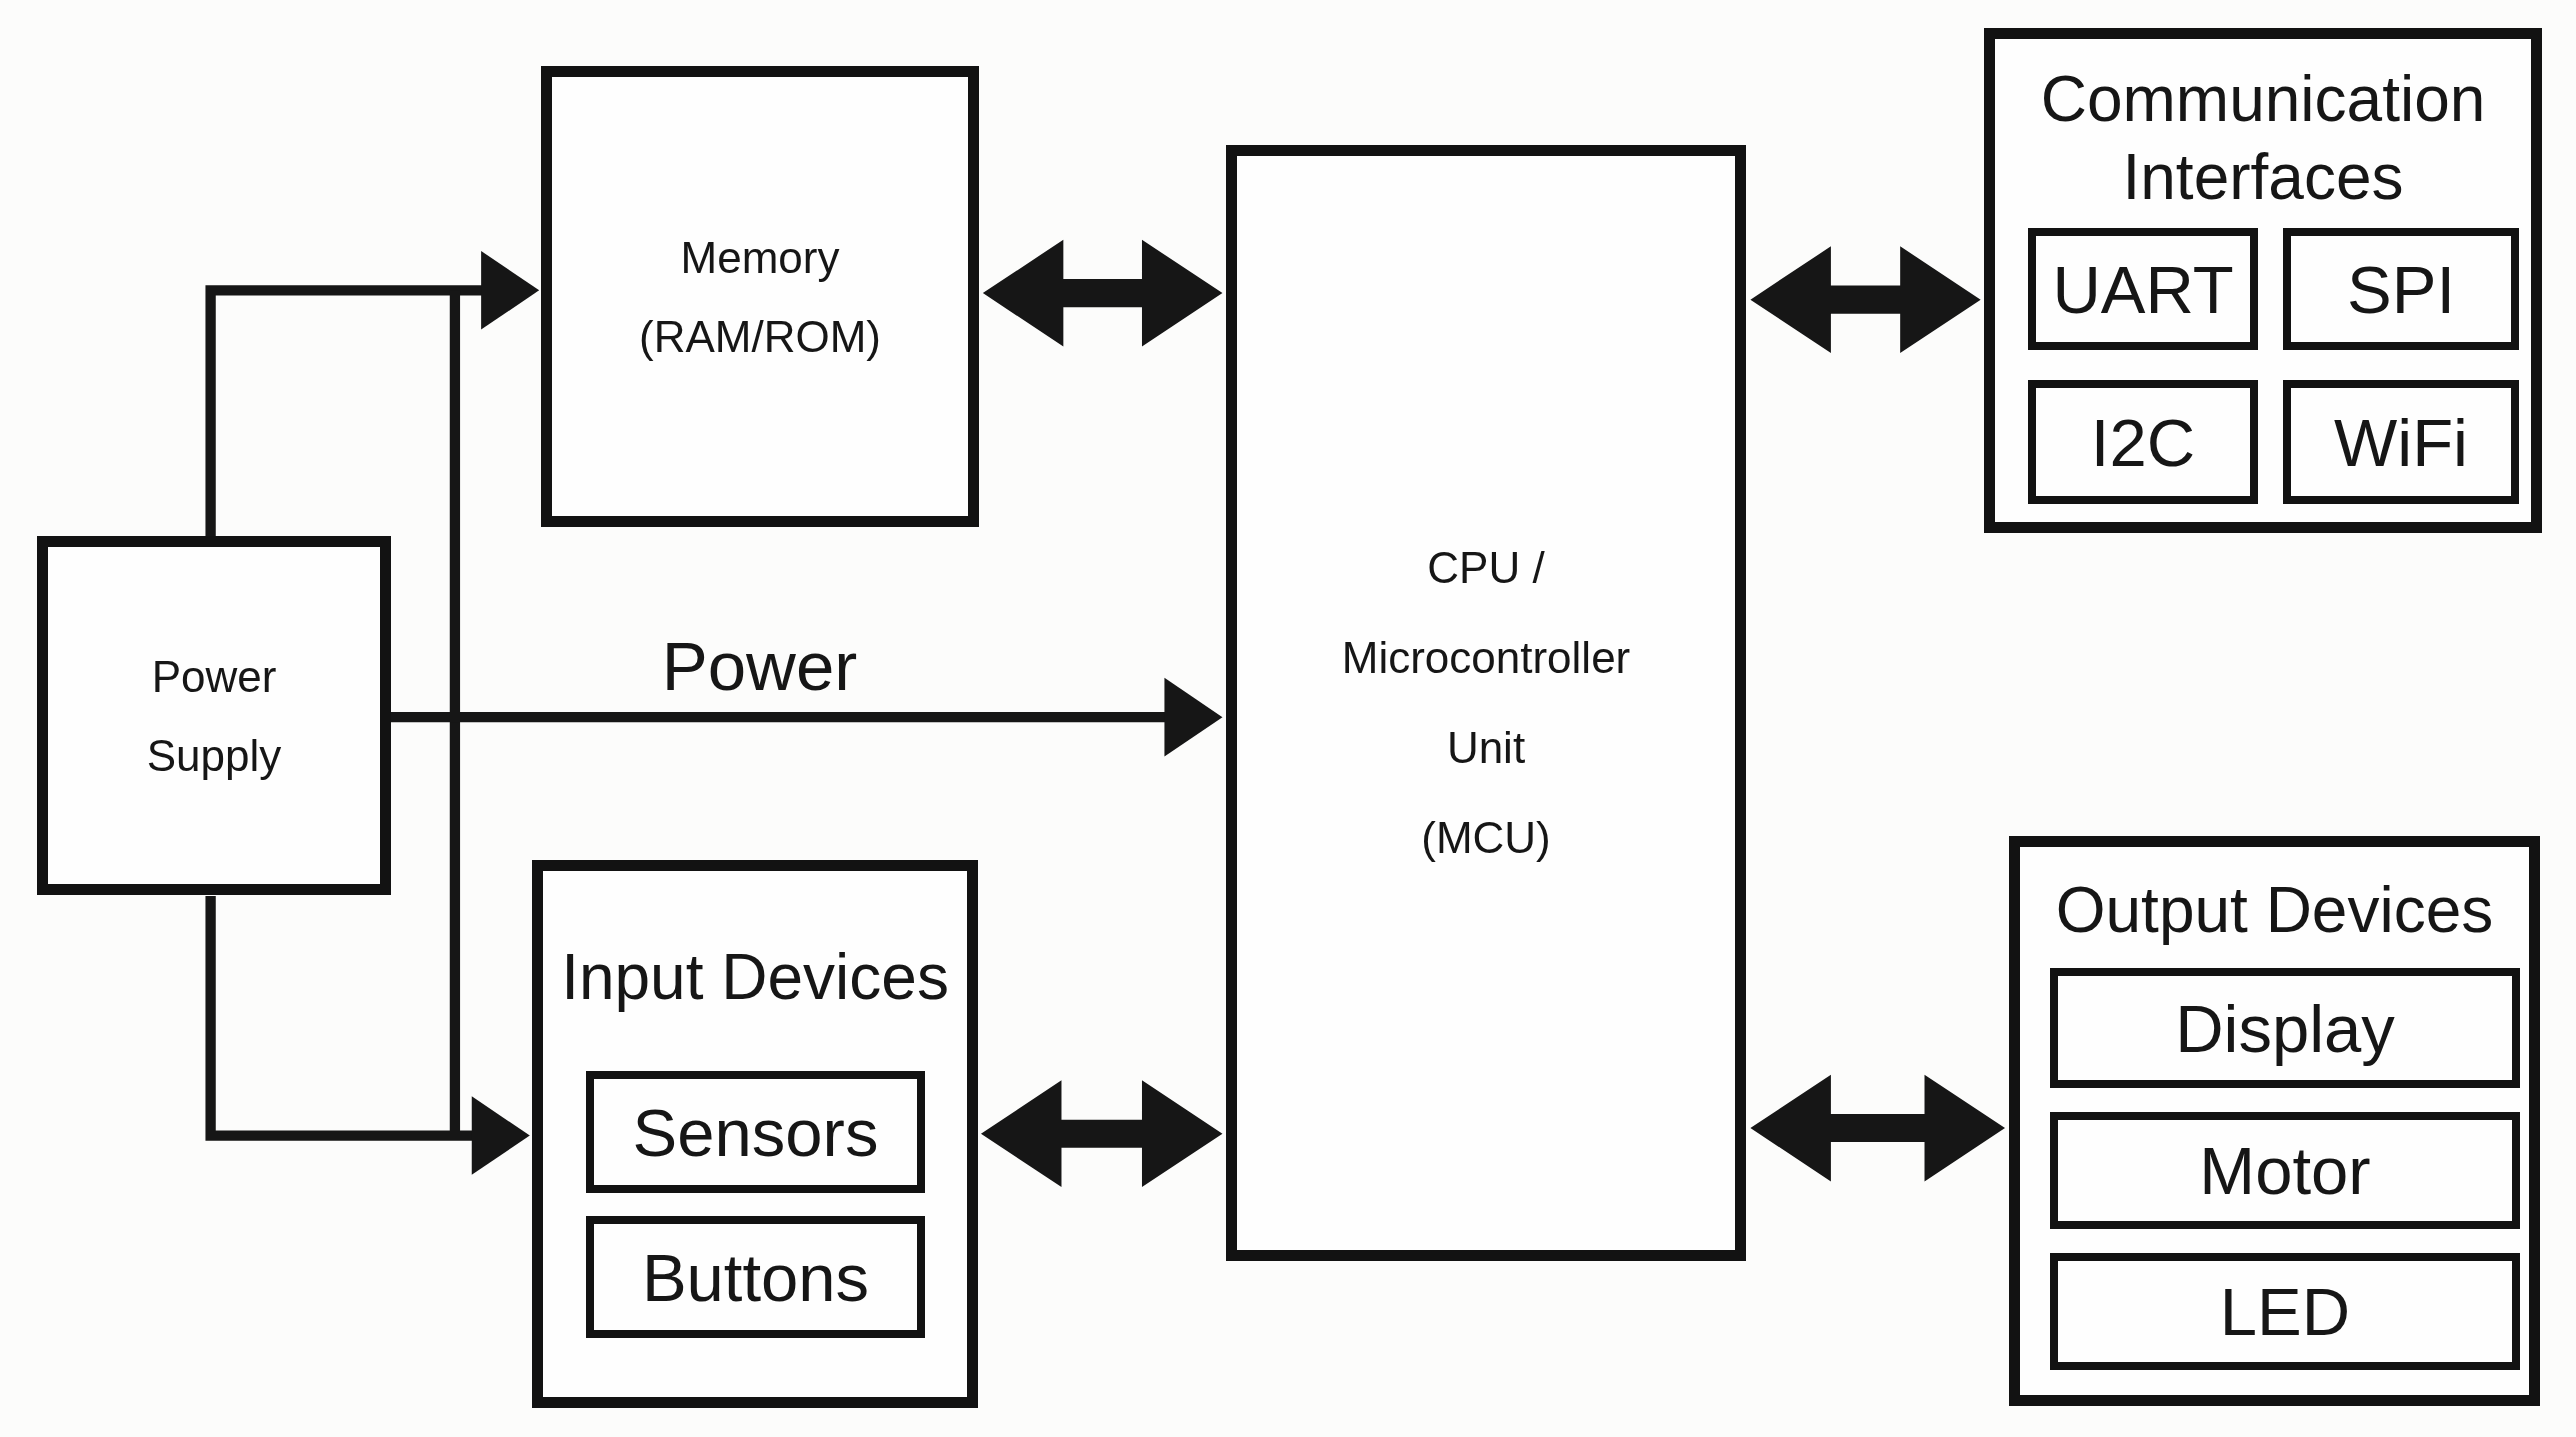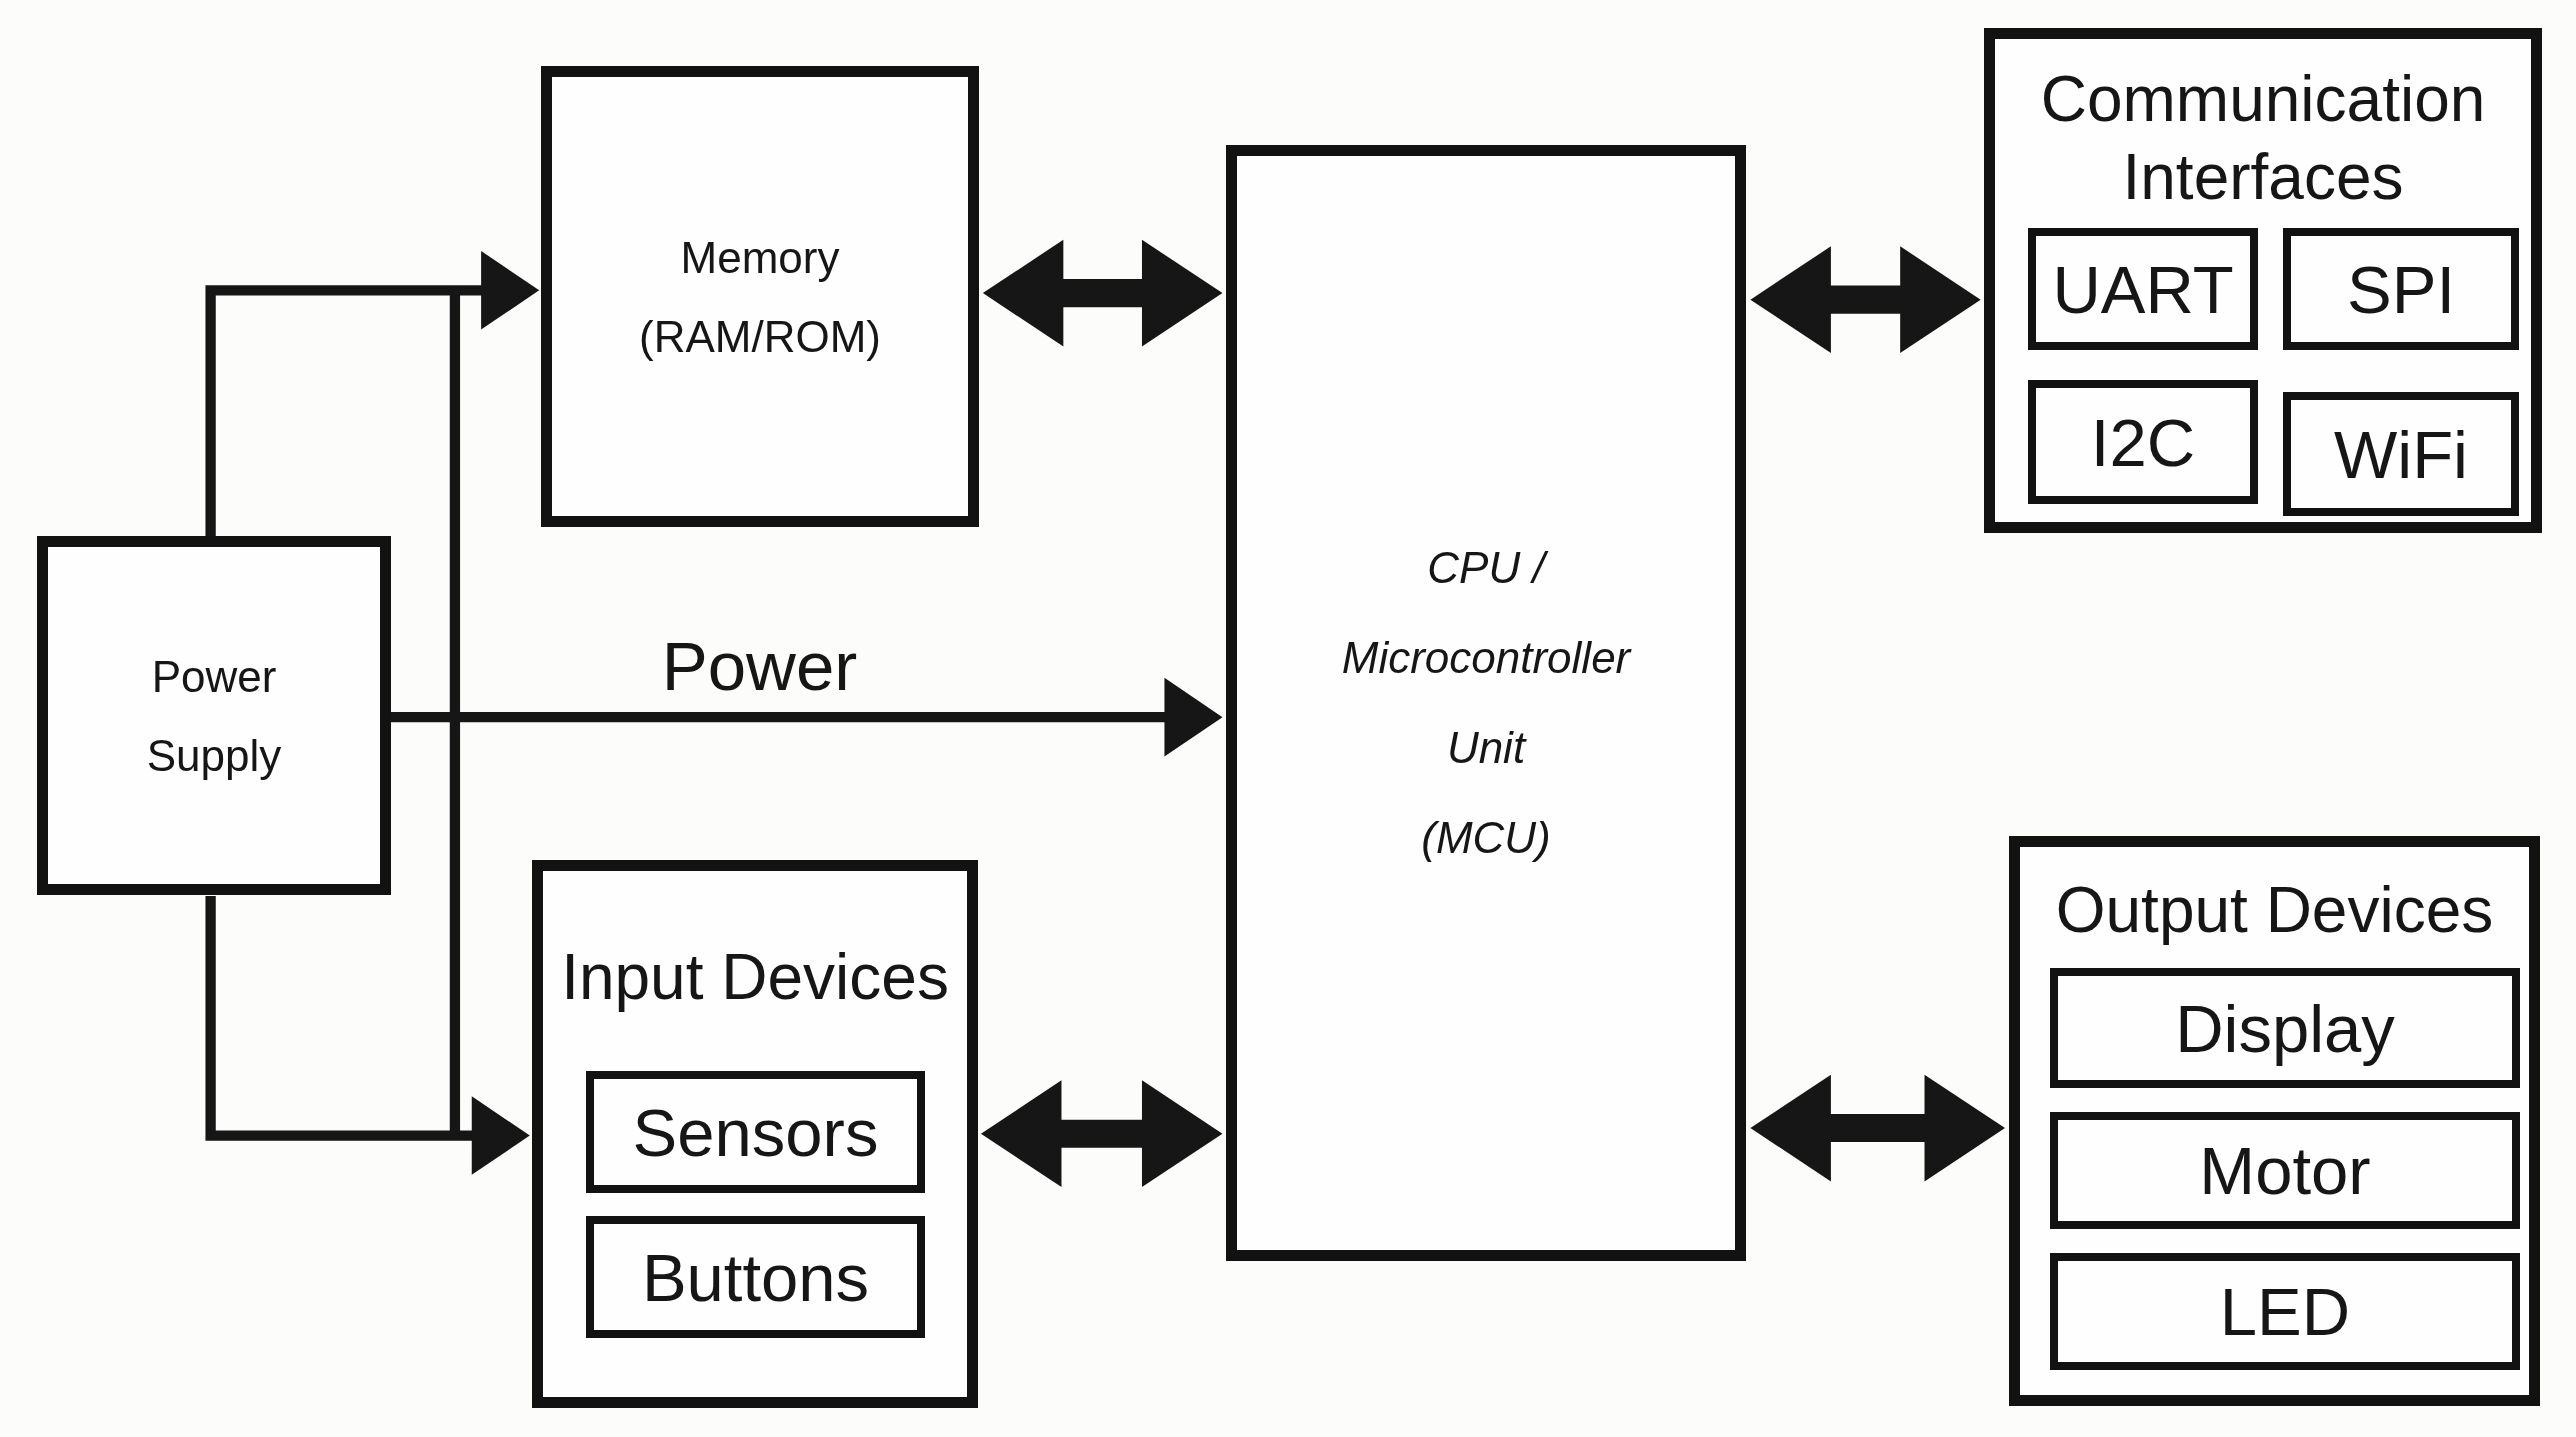--- a/index.html
+++ b/index.html
@@ -109,42 +109,42 @@
     </div>
   </div>
 
   <div class="node" style="left:37px; top:536px; width:354px; height:359px;">
     <div class="center-label">
       <div class="lbl">Power</div>
       <div class="lbl">Supply</div>
     </div>
   </div>
 
-  <div class="node" style="left:1226px; top:145px; width:520px; height:1116px;font-style:italic;">
+  <div class="node" style="left:1226px; top:145px; width:520px; height:1116px;">
     <div class="center-label cpu-lines">
       <div class="lbl cpu-lines">CPU /</div>
       <div class="lbl cpu-lines">Microcontroller</div>
       <div class="lbl cpu-lines">Unit</div>
       <div class="lbl cpu-lines">(MCU)</div>
     </div>
   </div>
 
   <div class="node" style="left:1984px; top:28px; width:558px; height:505px;">
     <div class="group-title" style="top:20.6px;">Communication</div>
     <div class="group-title" style="top:99px;">Interfaces</div>
     <div class="subbox" style="left:33px; top:189px; width:230px; height:122px;">
       <span class="lbl">UART</span>
     </div>
     <div class="subbox" style="left:288px; top:189px; width:236px; height:122px;">
       <span class="lbl">SPI</span>
     </div>
     <div class="subbox" style="left:33px; top:341px; width:230px; height:124px;">
       <span class="lbl">I2C</span>
     </div>
-    <div class="subbox" style="left:288px; top:353px; width:236px; height:124px;">
+    <div class="subbox" style="left:288px; top:341px; width:236px; height:124px;">
       <span class="lbl">WiFi</span>
     </div>
   </div>
 
   <div class="node" style="left:532px; top:860px; width:446px; height:548px;">
     <div class="group-title" style="top:67px;">Input Devices</div>
     <div class="subbox" style="left:43px; top:200px; width:339px; height:122px;">
       <span class="lbl">Sensors</span>
     </div>
     <div class="subbox" style="left:43px; top:345px; width:339px; height:122px;">

